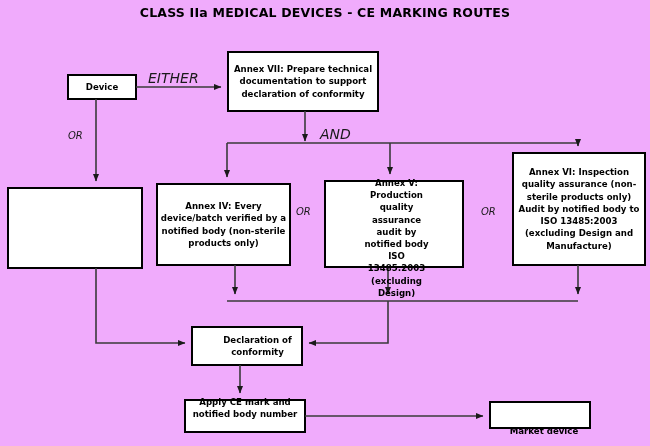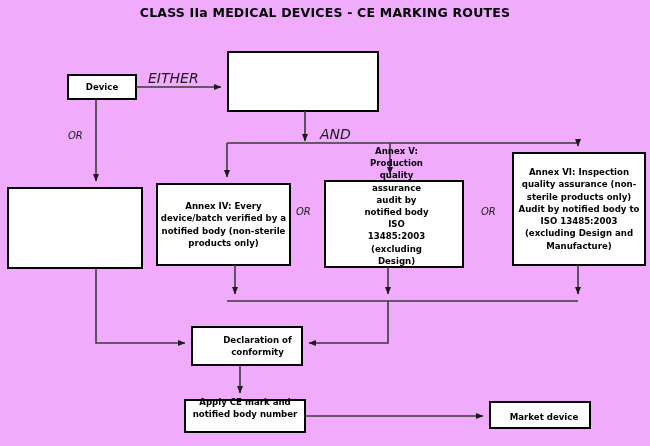--- a/index.html
+++ b/index.html
@@ -122,33 +122,34 @@
 
     <path class="conn" d="M96,268 L96,343 L185,343" marker-end="url(#arrow)"></path>
 
     <path class="conn" d="M240,365 L240,393" marker-end="url(#arrow)"></path>
 
     <path class="conn" d="M305,416 L483,416" marker-end="url(#arrow)"></path>
   </svg>
 
   <div class="node-label" style="left:68px;  top:75px;  width:68px;  height:24px;">Device</div>
 
+  <div class="node-label" style="left:228px; top:52px;  width:150px; height:59px;">Annex VII: Prepare technical documentation to support declaration of conformity</div>
 
 
   <div class="node-label" style="left:157px; top:184px; width:133px; height:81px;border-radius:16px;">Annex IV: Every device/batch verified by a notified body (non-sterile products only)</div>
 
-  <div class="node-label" style="left:325px; top:163px; width:110px; height:86px;padding-left:36px;">Annex V: Production quality assurance audit by notified body ISO 13485:2003 (excluding Design)</div>
+  <div class="node-label" style="left:325px; top:195px; width:110px; height:86px;padding-left:36px;">Annex V: Production quality assurance audit by notified body ISO 13485:2003 (excluding Design)</div>
 
   <div class="node-label" style="left:513px; top:153px; width:132px; height:112px;">Annex VI: Inspection quality assurance (non-sterile products only) Audit by notified body to ISO 13485:2003 (excluding Design and Manufacture)</div>
 
   <div class="node-label" style="left:192px; top:327px; width:110px; height:38px;padding-left:24px;">Declaration of conformity</div>
 
   <div class="node-label" style="left:185px; top:400px; width:120px; height:16px;">Apply CE mark and notified body number</div>
 
-  <div class="node-label" style="left:490px; top:404px; width:108px; height:26px;">Market device</div>
+  <div class="node-label" style="left:490px; top:418px; width:108px; height:26px;">Market device</div>
 
   <div class="edge-label" style="left:148px; top:70px;">EITHER</div>
 
   <div class="edge-label small" style="left:68px;  top:130px;">OR</div>
 
   <div class="edge-label" style="left:320px; top:126px;">AND</div>
 
   <div class="edge-label small" style="left:296px; top:206px;">OR</div>
 
   <div class="edge-label small" style="left:481px; top:206px;">OR</div>

